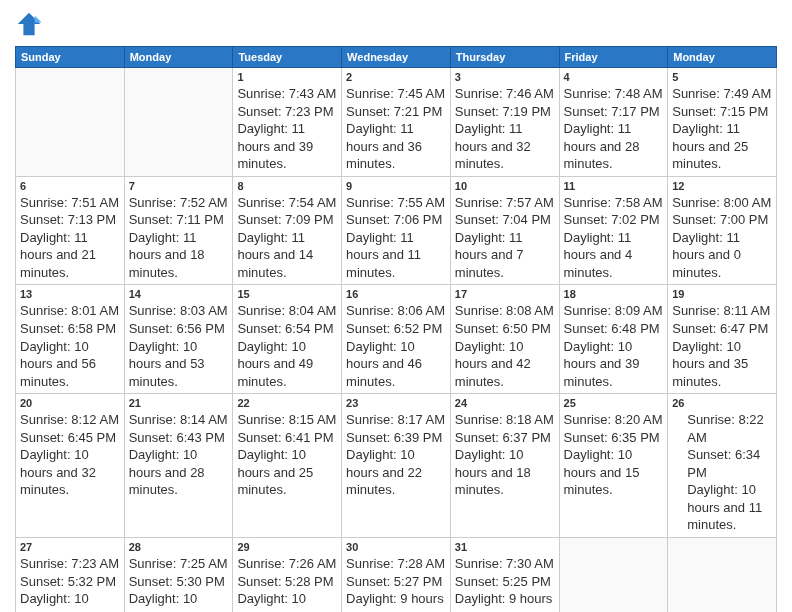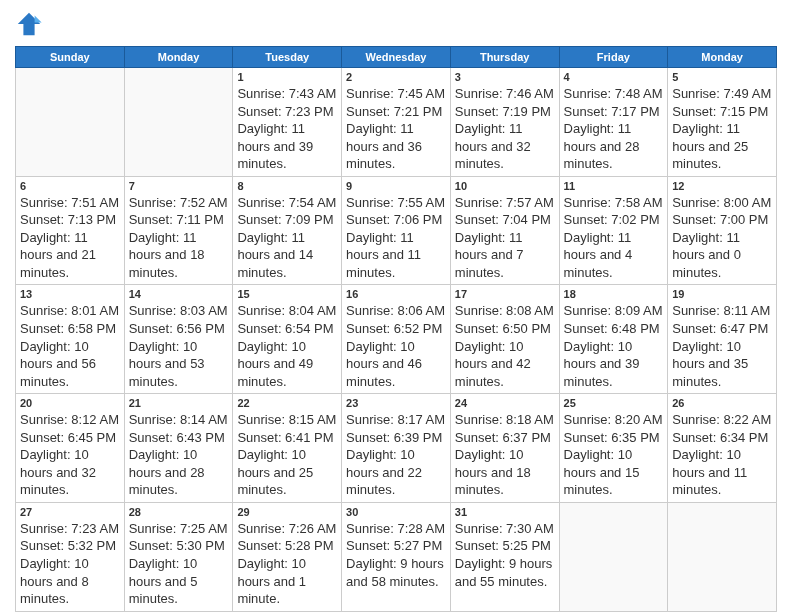--- a/index.html
+++ b/index.html
@@ -62,21 +62,21 @@
       width: 100%;
       border-collapse: collapse;
       table-layout: fixed;
     }
     .calendar th {
       background: #2a78c5;
       color: #fff;
       font-size: 11px;
       font-weight: bold;
       padding: 4px 5px;
-      text-align: center;
+      text-align: left;
       border: 1px solid #1a5a9a;
       margin-top: 20px;
     }
     .calendar td {
       border: 1px solid #ccc;
       vertical-align: top;
       padding: 3px 4px;
       font-size: 9px;
       color: #333;
       height: 88px;
@@ -286,21 +286,21 @@
 Daylight: 10 hours and 18 minutes.</div>
           </td>
           <td>
             <span class="day-num">25</span>
             <div class="day-info" style="white-space: pre-line;">Sunrise: 8:20 AM
 Sunset: 6:35 PM
 Daylight: 10 hours and 15 minutes.</div>
           </td>
           <td>
             <span class="day-num">26</span>
-            <div class="day-info" style="white-space: pre-line;">Sunrise: 8:22 AM
+            <div class="day-info" style="white-space: pre-line; margin-left: 15px;">Sunrise: 8:22 AM
 Sunset: 6:34 PM
 Daylight: 10 hours and 11 minutes.</div>
           </td>
         </tr>
         <tr>
           <td>
             <span class="day-num">27</span>
             <div class="day-info" style="white-space: pre-line;">Sunrise: 7:23 AM
 Sunset: 5:32 PM
 Daylight: 10 hours and 8 minutes.</div>

